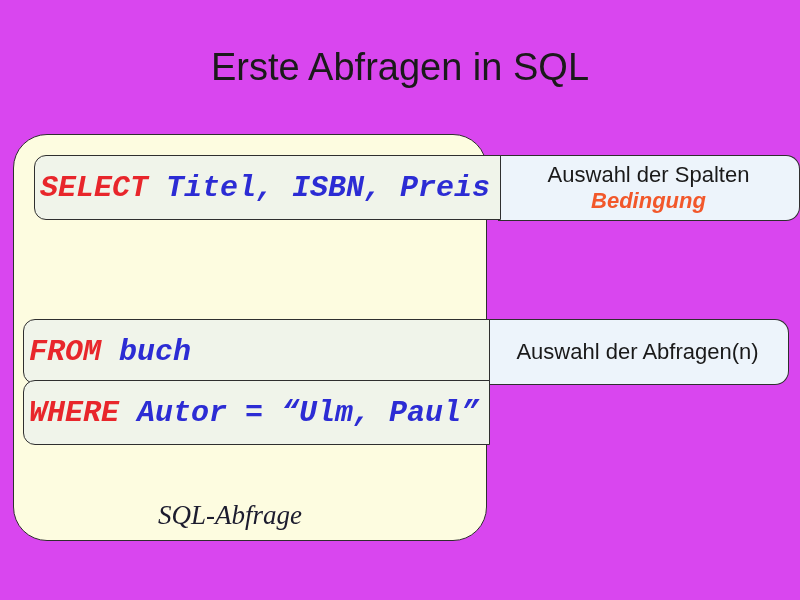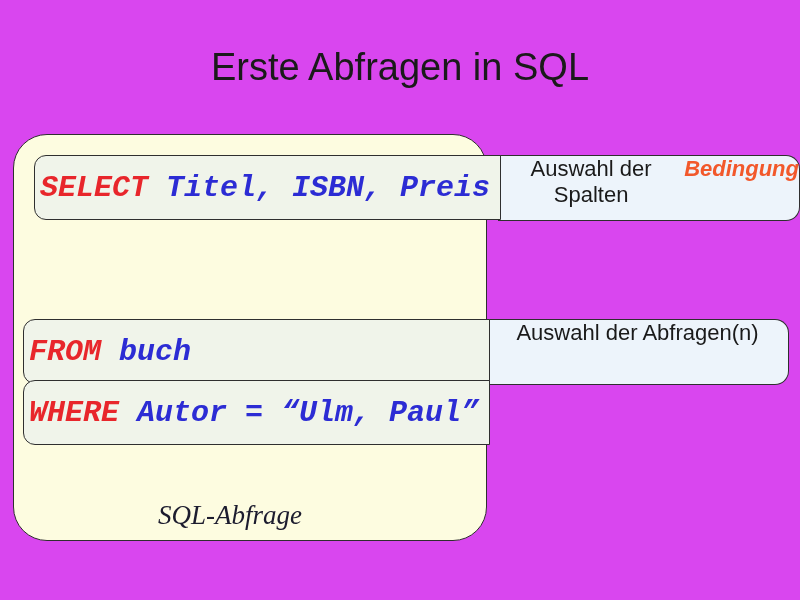--- a/index.html
+++ b/index.html
@@ -66,21 +66,21 @@
   .annbox {
     position: absolute;
     left: 487px;
     width: 301px;
     height: 64px;
     background: var(--annotation-bg, #edf4fb);
     border: 1px solid #2f2f2f;
     border-left: none;
     border-radius: 0 14px 14px 0;
     display: flex;
-    flex-direction: row;
+    flex-direction: column;
     justify-content: center;
     text-align: center;
     font-size: 22px;
     line-height: 26px;
     color: #1a1a1a;
     z-index: 1;
   }
   .row1 { top: 155px; margin-left: 11px; }
   .row2 { top: 278px; margin-top: 41px; }
   .row3 { top: 380px; }

